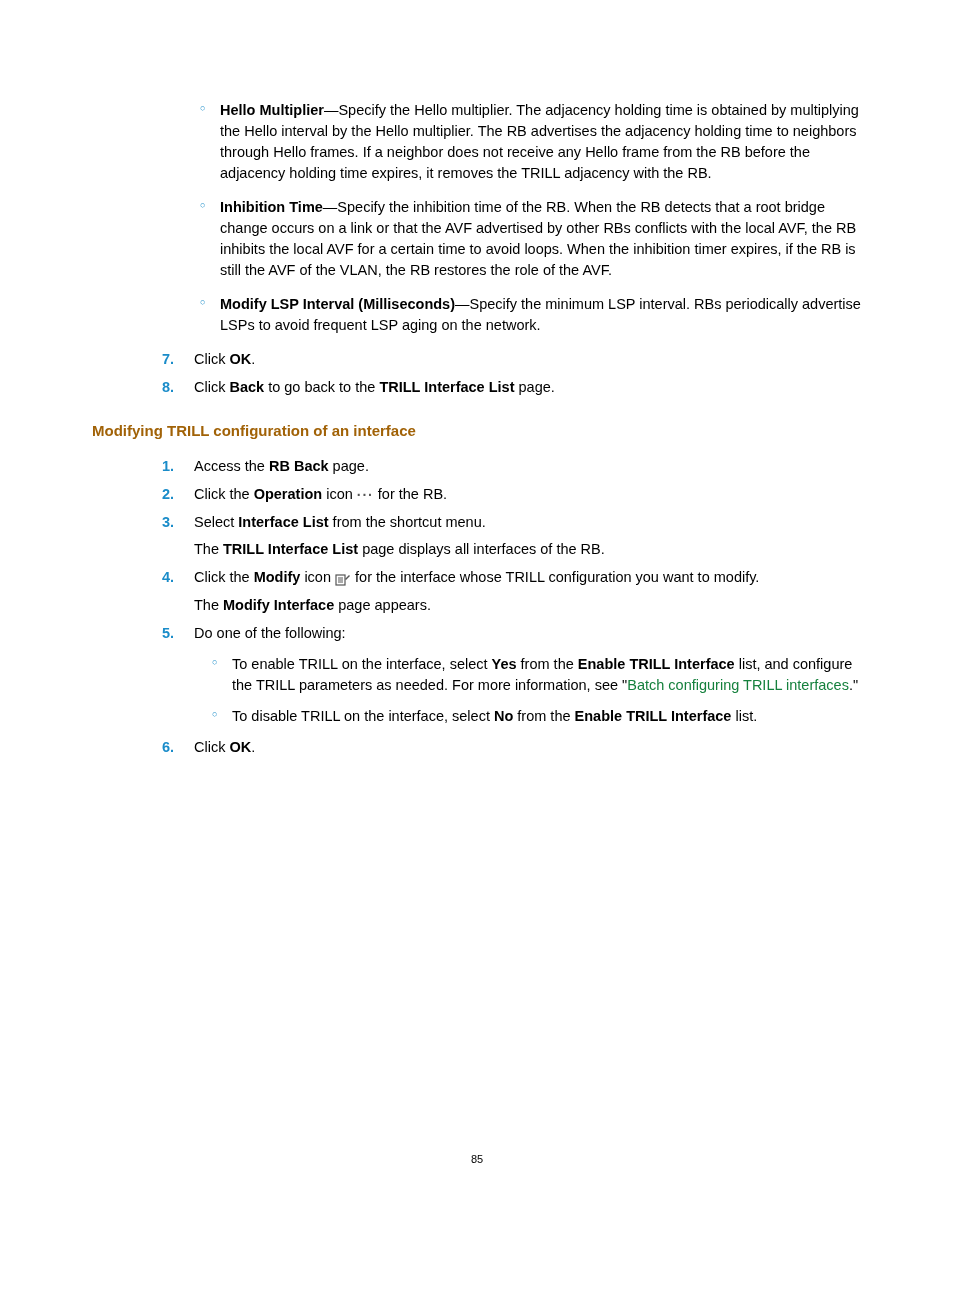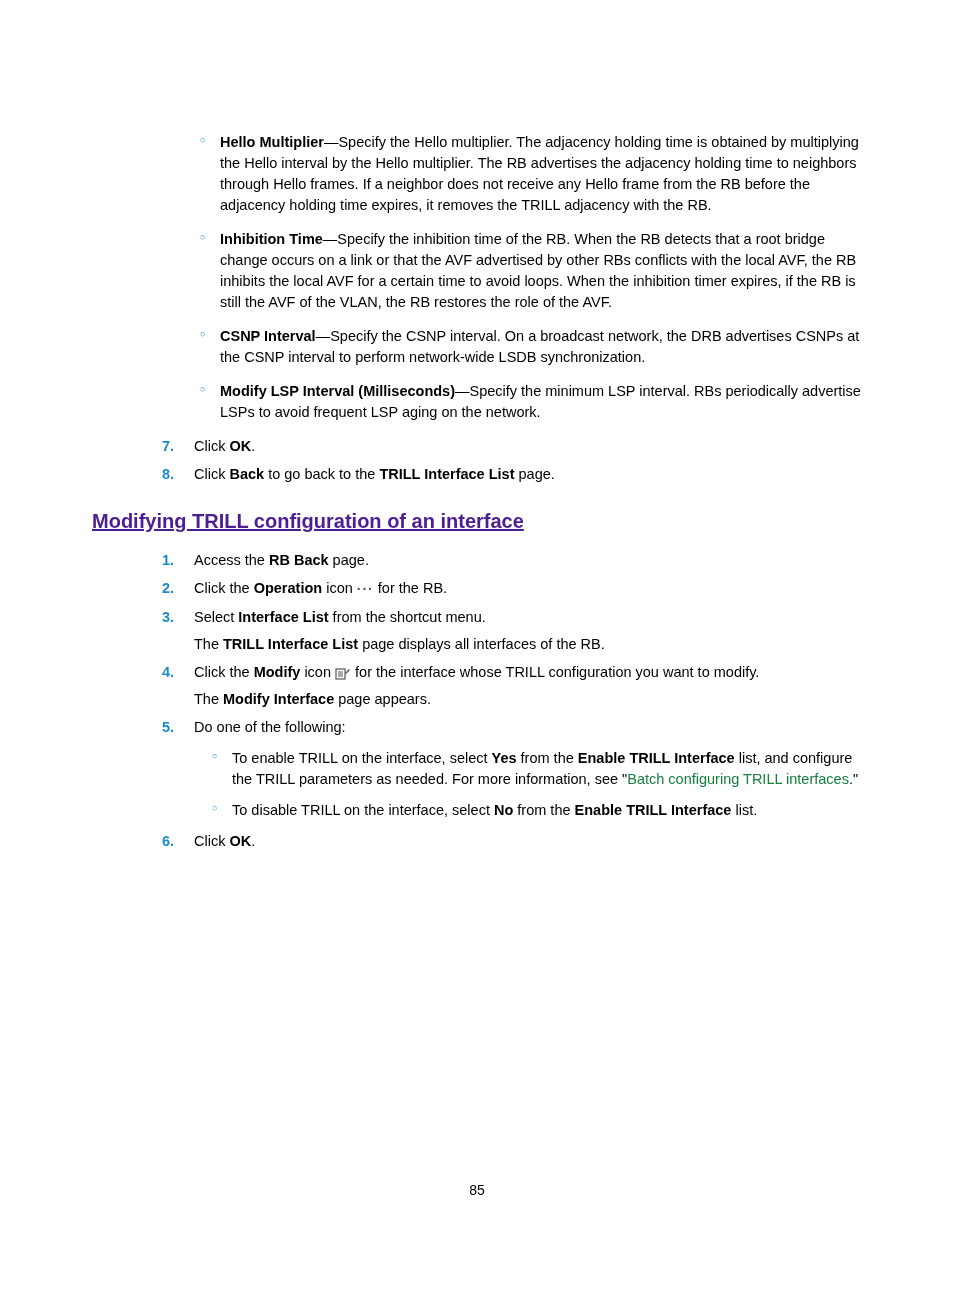--- a/index.html
+++ b/index.html
@@ -10,21 +10,20 @@
     line-height: 1.45;
     color: #000;
     background: #fff;
     width: 954px;
   }
   .page {
     padding: 100px 92px 40px 92px;
     min-height: 1200px;
     position: relative;
     box-sizing: border-box;
-    margin-top: 32px;
   }
   .bullet-list {
     margin: 0 0 0 108px;
     padding: 0;
     list-style: none;
   }
   .bullet-list > li {
     position: relative;
     margin-bottom: 13px;
     padding-left: 20px;
@@ -65,25 +64,24 @@
   }
   .sub-bullet-list > li::before {
     content: "○";
     position: absolute;
     left: 0;
     top: 2px;
     font-size: 9px;
     color: #1a8cc9;
   }
   .subhead {
-    color: #4c1d95;
+    color: #a16207;
     font-weight: bold;
-    font-size: 20px;
+    font-size: 15px;
     margin: 22px 0 14px 0;
-    text-decoration: underline;
   }
   b { font-weight: bold; }
   .link { color: #15803d; }
   .icon-dots {
     display: inline-block;
     vertical-align: middle;
     letter-spacing: 1px;
     font-weight: bold;
     color: #555;
     font-size: 14px;
@@ -92,37 +90,34 @@
     display: inline-block;
     vertical-align: middle;
   }
   .icon-modify svg { display: inline-block; vertical-align: middle; }
   .step-body { margin-top: 6px; }
   .pagenum {
     position: absolute;
     bottom: 32px;
     left: 0; right: 0;
     text-align: center;
-    font-size: 14px;
+    font-size: 11px;
   }
 </style>
 </head>
 <body>
 
 <div class="page">
 
   <ul class="bullet-list">
     <li>
       <b>Hello Multiplier</b><span>—Specify the Hello multiplier. The adjacency holding time is obtained by multiplying the Hello interval by the Hello multiplier. The RB advertises the adjacency holding time to neighbors through Hello frames. If a neighbor does not receive any Hello frame from the RB before the adjacency holding time expires, it removes the TRILL adjacency with the RB.</span>
     </li>
     <li>
       <b>Inhibition Time</b><span>—Specify the inhibition time of the RB. When the RB detects that a root bridge change occurs on a link or that the AVF advertised by other RBs conflicts with the local AVF, the RB inhibits the local AVF for a certain time to avoid loops. When the inhibition timer expires, if the RB is still the AVF of the VLAN, the RB restores the role of the AVF.</span>
-    </li>
-    <li>
-      <b>CSNP Interval</b><span>—Specify the CSNP interval. On a broadcast network, the DRB advertises CSNPs at the CSNP interval to perform network-wide LSDB synchronization.</span>
     </li>
     <li>
       <b>Modify LSP Interval (Milliseconds)</b><span>—Specify the minimum LSP interval. RBs periodically advertise LSPs to avoid frequent LSP aging on the network.</span>
     </li>
   </ul>
 
   <ol class="num-list" style="margin-top:4px;">
     <li>
       <span class="num">7.</span>
       <span>Click </span><b>OK</b><span>.</span>

